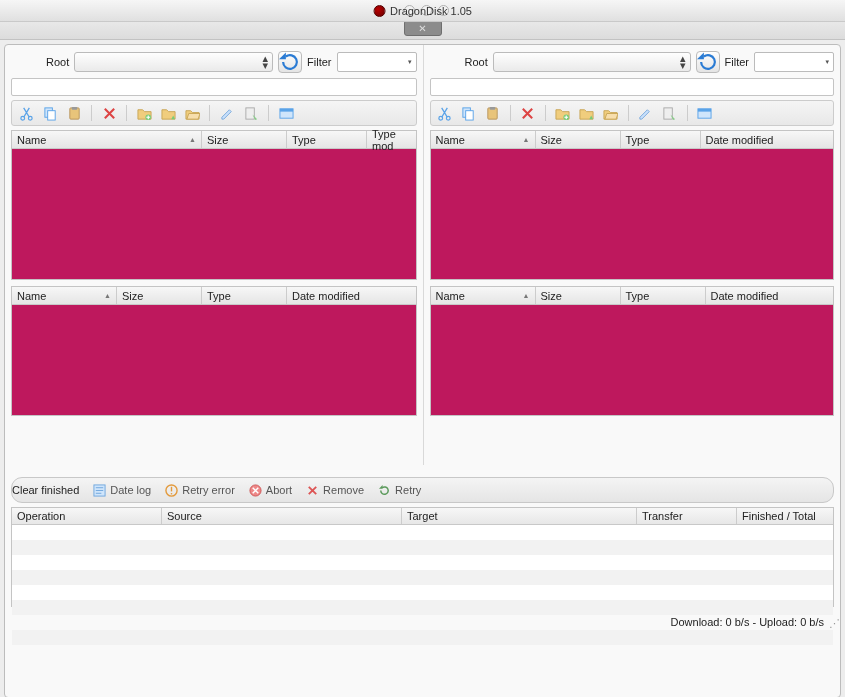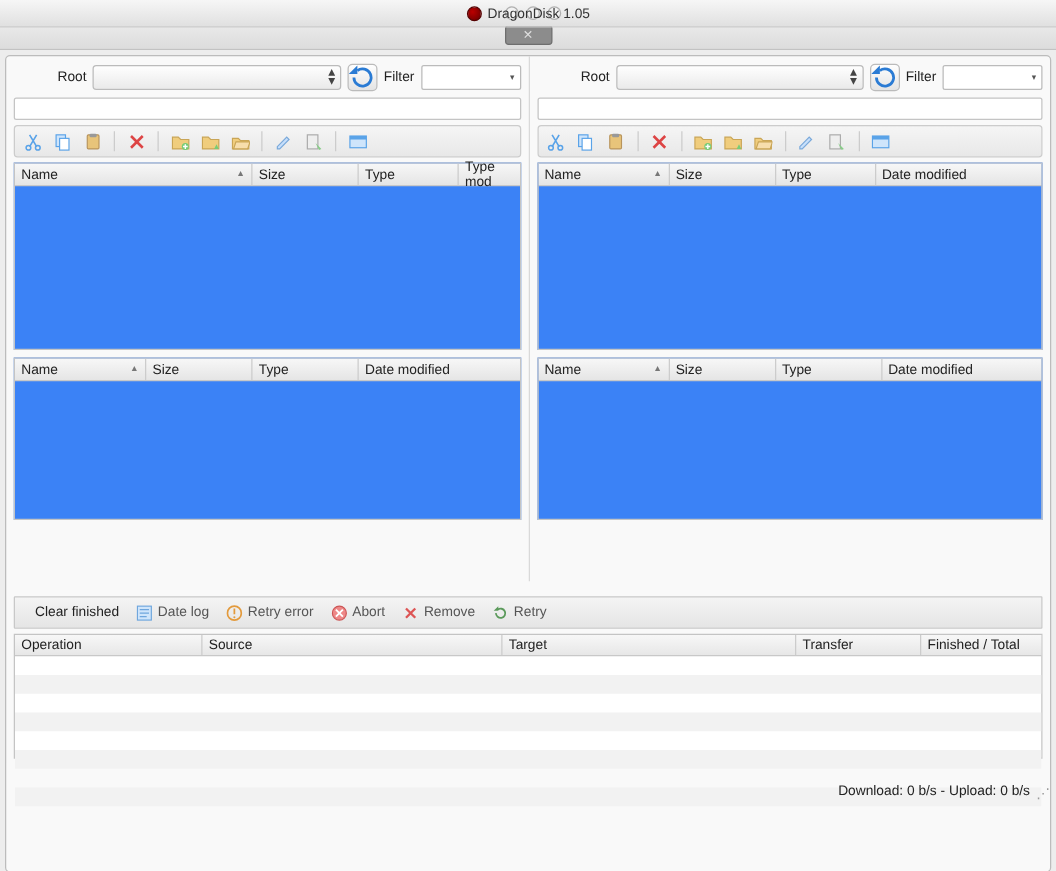--- a/index.html
+++ b/index.html
@@ -28,34 +28,34 @@
 .filter-sel { width:80px; height:20px; border:1px solid #bbb; background:#fff; border-radius:2px; display:flex; align-items:center; justify-content:flex-end; padding-right:4px; }
 .filter-sel span { font-size:7px; color:#555; }
 
 .path { margin:2px 6px 4px; height:18px; border:1px solid #c4c4c4; background:#fff; border-radius:2px; }
 
 .icon-strip { margin:0 6px 4px; height:26px; background:linear-gradient(#f5f5f5,#e8e8e8); border:1px solid #ccc; border-radius:3px; display:flex; align-items:center; padding:0 6px; gap:8px; }
 .ic { width:16px; height:16px; display:flex; align-items:center; justify-content:center; }
 .ic svg { width:15px; height:15px; }
 .sep { width:1px; height:16px; background:#ccc; margin:0 1px; }
 
-.grid { margin:0 6px; border:1px solid #c4c4c4; background:#3b82f6; }
+.grid { margin:0 6px; border:1px solid #c4c4c4; background:#be185d; }
 .grid.top { height:150px; }
 .grid.bot { height:130px; margin-top:6px; }
 .ghead { display:flex; height:18px; background:linear-gradient(#f7f7f7,#e5e5e5); border-bottom:1px solid #c8c8c8; }
 .gh { border-right:1px solid #ccc; padding:2px 5px; color:#222; display:flex; align-items:center; gap:2px; position:relative; }
 .gh .sort { font-size:7px; color:#777; margin-left:auto; }
 
 .spacer { height:12px; }
-.logbar { height:26px; margin:0 6px; background:linear-gradient(#f4f4f4,#e5e5e5); border:1px solid #c8c8c8; border-radius:1px; display:flex; align-items:center; padding:0 16px; gap:14px; }
+.logbar { height:26px; margin:0 6px; background:linear-gradient(#f4f4f4,#e5e5e5); border:1px solid #c8c8c8; border-radius:11px; display:flex; align-items:center; padding:0 0; gap:14px; }
 .lb-item { display:flex; align-items:center; gap:4px; color:#555; }
 .lb-item.first { color:#222; }
 .lb-ic { width:13px; height:13px; display:flex; align-items:center; justify-content:center; }
 
-.ops { margin:4px 6px 16px; border:1px solid #c4c4c4; background:#fff; height:100px; }
+.ops { margin:4px 6px 5px; border:1px solid #c4c4c4; background:#fff; height:100px; }
 .ophead { display:flex; height:17px; background:linear-gradient(#f7f7f7,#e7e7e7); border-bottom:1px solid #c8c8c8; }
 .oh { border-right:1px solid #ccc; padding:2px 5px; color:#222; }
 .op-rows .r { height:15px; }
 .op-rows .r:nth-child(even){ background:#f2f2f2; }
 
 .status { text-align:right; padding:4px 16px 0 0; color:#222; position:relative; }
 .resize { position:absolute; right:3px; bottom:-2px; font-size:11px; color:#999; transform:rotate(0deg); letter-spacing:-3px;}
 </style>
 </head>
 <body>

